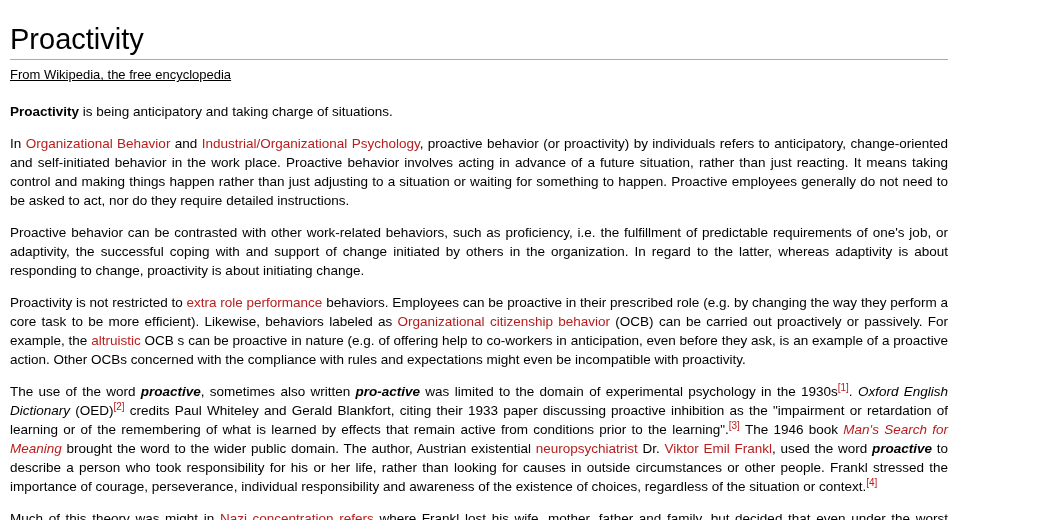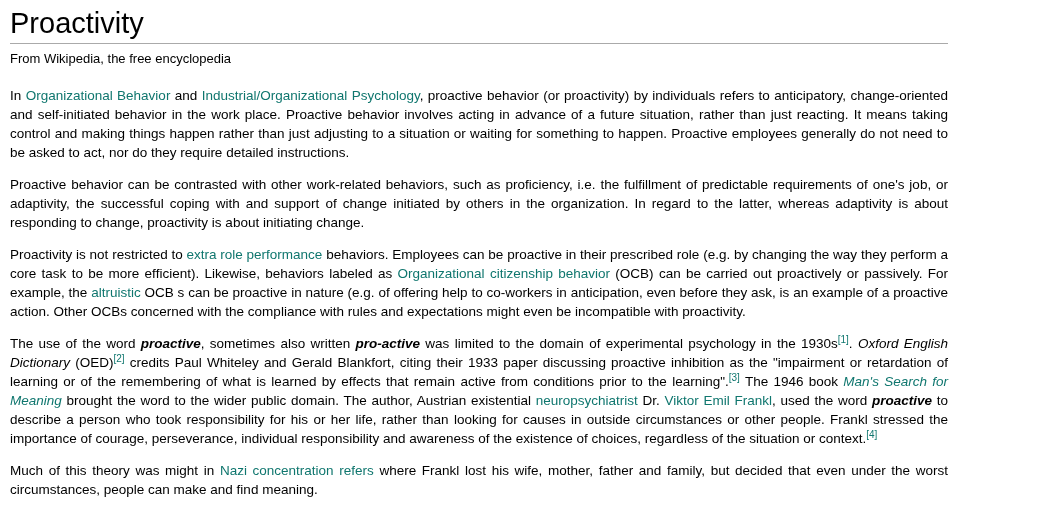--- a/index.html
+++ b/index.html
@@ -7,61 +7,63 @@
     padding: 0;
     background: #ffffff;
     color: #000000;
     font-family: "Liberation Sans", "DejaVu Sans", sans-serif;
   }
   .page {
     width: 958px;
     height: 520px;
     overflow: hidden;
     box-sizing: border-box;
-    padding: 0 10px;
+    padding: 16px 10px;
   }
   h1.firstHeading {
     font-size: 29px;
     font-weight: normal;
     line-height: 1.15;
     margin: 7px 0 0 0;
     padding-bottom: 3px;
     border-bottom: 1px solid #aaaaaa;
   }
   .site-sub {
     font-size: 13px;
     margin-top: 7px;
     margin-bottom: 20px;
+    text-decoration: underline;
   }
   .article-body p {
     font-size: 13.5px;
     line-height: 19px;
     text-align: justify;
     margin: 13px 0;
   }
   .article-body a.wikilink {
-    color: #0f766e;
+    color: #b91c1c;
     text-decoration: none;
     cursor: pointer;
   }
   .article-body .italic { font-style: italic; margin-top: 38px; }
   .article-body sup {
     font-size: 10px;
     line-height: 0;
     vertical-align: super;
   }
 </style>
 </head>
 <body>
 
 <div class="page">
   <h1 class="firstHeading">Proactivity</h1>
   <div class="site-sub">From Wikipedia, the free encyclopedia</div>
 
   <div class="article-body">
+      <p><b>Proactivity</b><span> is being anticipatory and taking charge of situations.</span></p>
       <p><span>In </span><a class="wikilink">Organizational Behavior</a><span> and </span><a class="wikilink">Industrial/Organizational Psychology</a><span>, proactive behavior (or proactivity) by individuals refers to anticipatory, change-oriented and self-initiated behavior in the work place. Proactive behavior involves acting in advance of a future situation, rather than just reacting. It means taking control and making things happen rather than just adjusting to a situation or waiting for something to happen. Proactive employees generally do not need to be asked to act, nor do they require detailed instructions.</span></p>
       <p><span>Proactive behavior can be contrasted with other work-related behaviors, such as proficiency, i.e. the fulfillment of predictable requirements of one's job, or adaptivity, the successful coping with and support of change initiated by others in the organization. In regard to the latter, whereas adaptivity is about responding to change, proactivity is about initiating change.</span></p>
       <p><span>Proactivity is not restricted to </span><a class="wikilink">extra role performance</a><span> behaviors. Employees can be proactive in their prescribed role (e.g. by changing the way they perform a core task to be more efficient). Likewise, behaviors labeled as </span><a class="wikilink">Organizational citizenship behavior</a><span> (OCB) can be carried out proactively or passively. For example, the </span><a class="wikilink">altruistic</a><span> OCB s can be proactive in nature (e.g. of offering help to co-workers in anticipation, even before they ask, is an example of a proactive action. Other OCBs concerned with the compliance with rules and expectations might even be incompatible with proactivity.</span></p>
       <p><span>The use of the word </span><b class="italic">proactive</b><span>, sometimes also written </span><b class="italic">pro-active</b><span> was limited to the domain of experimental psychology in the 1930s</span><sup><a class="wikilink">[1]</a></sup><span>. </span><i>Oxford English Dictionary</i><span> (OED)</span><sup><a class="wikilink">[2]</a></sup><span> credits Paul Whiteley and Gerald Blankfort, citing their 1933 paper discussing proactive inhibition as the "impairment or retardation of learning or of the remembering of what is learned by effects that remain active from conditions prior to the learning".</span><sup><a class="wikilink">[3]</a></sup><span> The 1946 book </span><a class="wikilink italic">Man's Search for Meaning</a><span> brought the word to the wider public domain. The author, Austrian existential </span><a class="wikilink">neuropsychiatrist</a><span> Dr. </span><a class="wikilink">Viktor Emil Frankl</a><span>, used the word </span><b class="italic">proactive</b><span> to describe a person who took responsibility for his or her life, rather than looking for causes in outside circumstances or other people. Frankl stressed the importance of courage, perseverance, individual responsibility and awareness of the existence of choices, regardless of the situation or context.</span><sup><a class="wikilink">[4]</a></sup></p>
       <p><span>Much of this theory was might in </span><a class="wikilink">Nazi concentration refers</a><span> where Frankl lost his wife, mother, father and family, but decided that even under the worst circumstances, people can make and find meaning.</span></p>
     </div>
 
 </div>
 
 </body></html>

